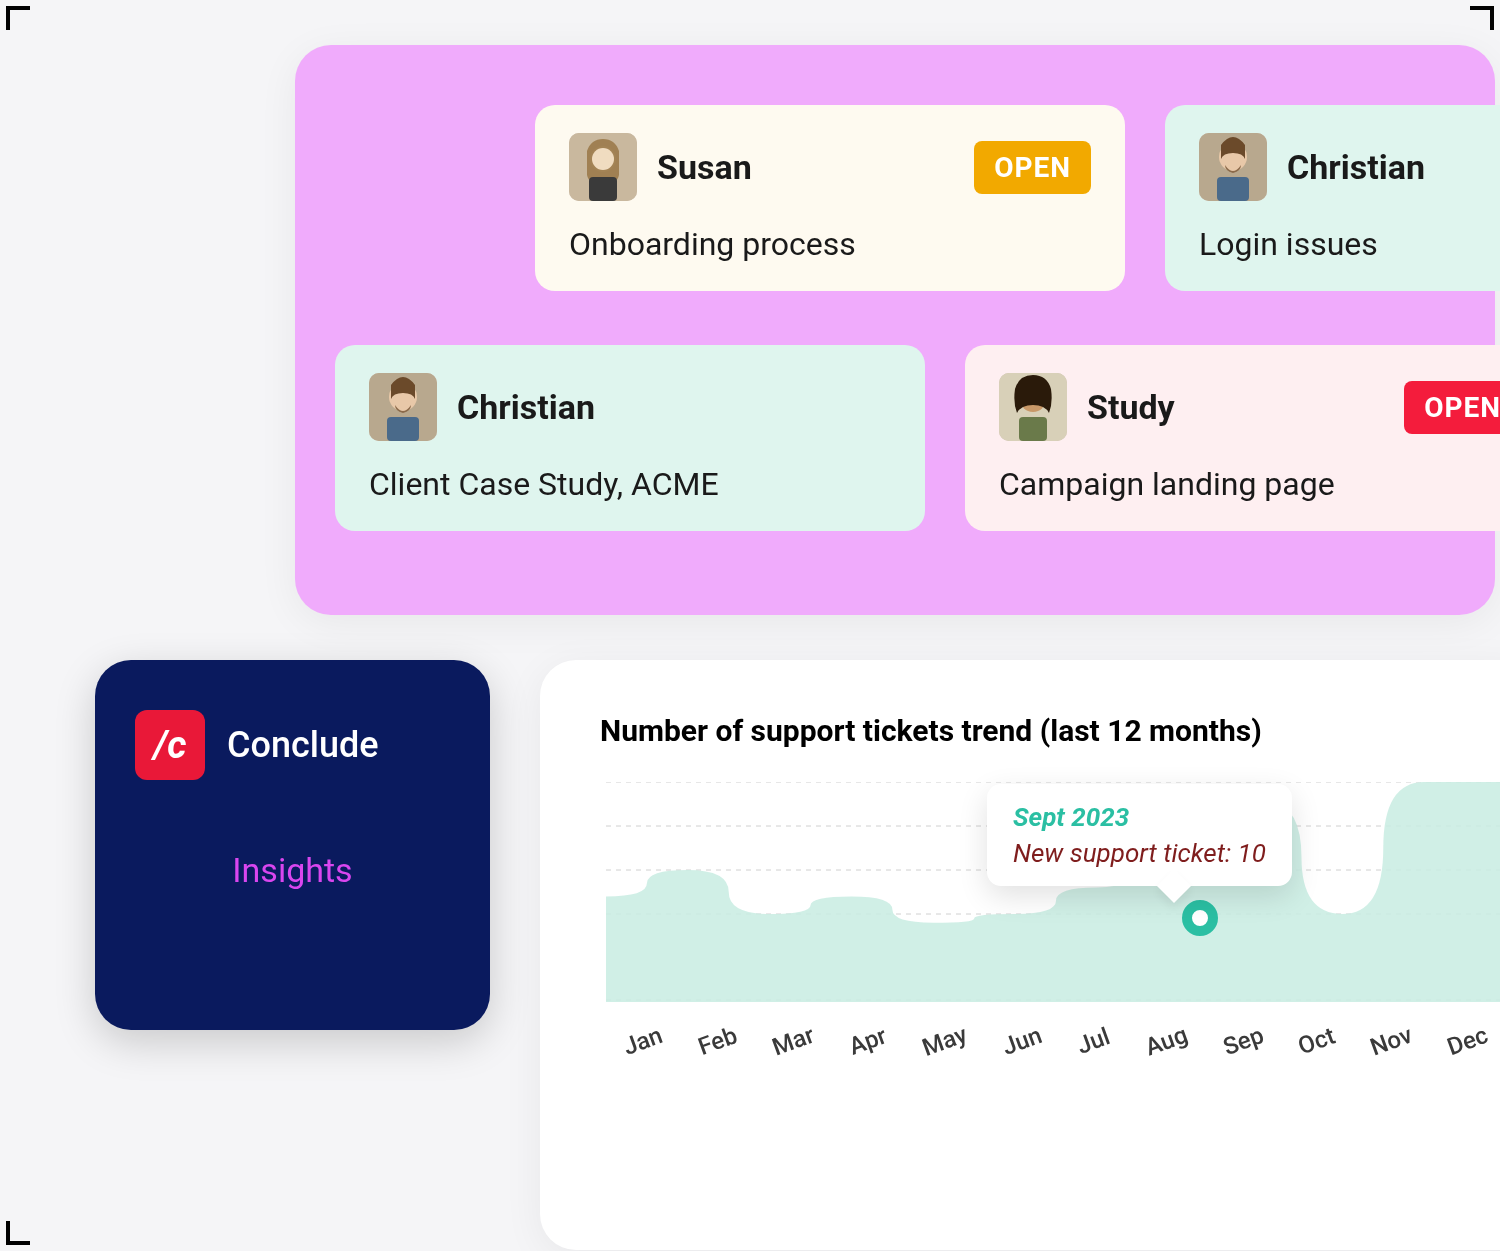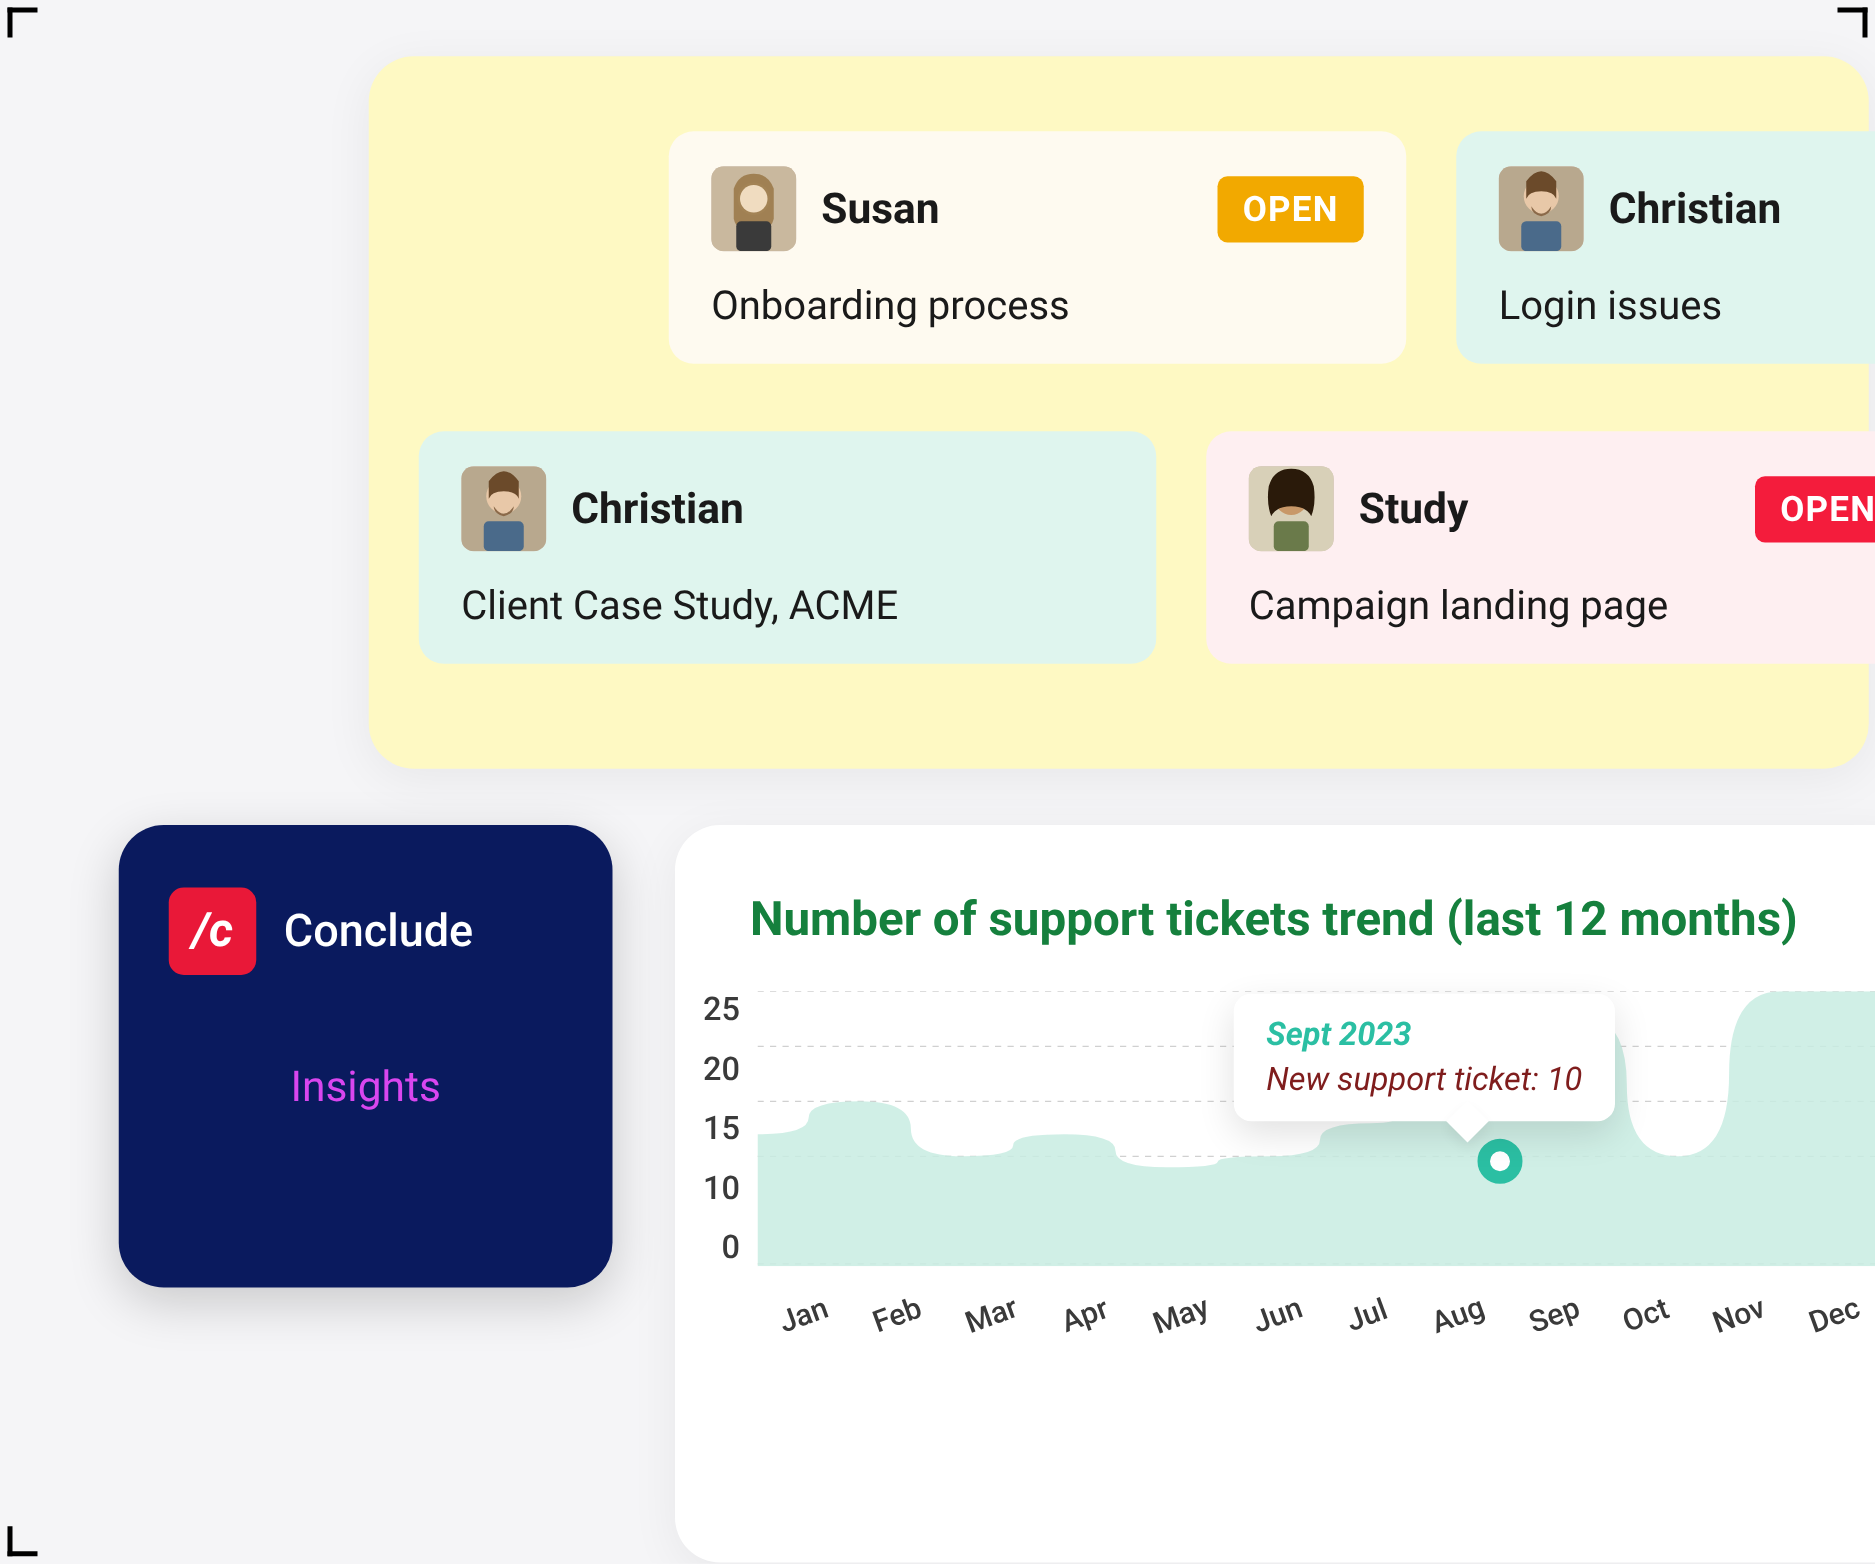--- a/index.html
+++ b/index.html
@@ -14,21 +14,21 @@
       height: 1251px;
       overflow: hidden;
       position: relative;
     }
     .tickets-panel {
       position: absolute;
       top: 45px;
       left: 295px;
       width: 1200px;
       height: 570px;
-      background: #fef9c3;
+      background: #f0abfc;
       border-radius: 36px;
       box-shadow: 0 8px 40px rgba(0,0,0,0.06);
       padding: 60px 68px;
     }
     .ticket-card {
       position: absolute;
       border-radius: 20px;
       padding: 28px 34px;
     }
     .ticket-header {
@@ -140,23 +140,23 @@
       top: 660px;
       left: 540px;
       width: 1000px;
       height: 590px;
       background: #fff;
       border-radius: 36px;
       padding: 50px 60px 90px 60px;
       box-shadow: 0 8px 40px rgba(0,0,0,0.06);
     }
     .chart-title {
-      font-size: 38px;
-      font-weight: 700;
-      color: #15803d;
+      font-size: 30px;
+      font-weight: 700;
+      color: #000000;
       line-height: 1.4;
     }
     .chart-area {
       position: relative;
       margin-top: 30px;
       height: 280px;
     }
     .y-axis {
       position: absolute;
       left: -50px;
@@ -330,27 +330,20 @@
   <div class="sidebar-brand">
     <div class="sidebar-logo">/c</div>
     <div class="sidebar-title">Conclude</div>
   </div>
   <div class="sidebar-item">Insights</div>
 </div>
 
 <div class="chart-panel">
   <div class="chart-title">Number of support tickets trend (last 12 months)</div>
   <div class="chart-area">
-    <div class="y-axis">
-      <div class="y-tick">25</div>
-      <div class="y-tick">20</div>
-      <div class="y-tick">15</div>
-      <div class="y-tick">10</div>
-      <div class="y-tick">0</div>
-    </div>
     <svg class="chart-plot" viewBox="0 0 900 220" preserveAspectRatio="none">
       <line x1="0" y1="0" x2="900" y2="0" stroke="#d0d0d0" stroke-width="1" stroke-dasharray="5 5"></line>
       <line x1="0" y1="44" x2="900" y2="44" stroke="#d0d0d0" stroke-width="1" stroke-dasharray="5 5"></line>
       <line x1="0" y1="88" x2="900" y2="88" stroke="#d0d0d0" stroke-width="1" stroke-dasharray="5 5"></line>
       <line x1="0" y1="132" x2="900" y2="132" stroke="#d0d0d0" stroke-width="1" stroke-dasharray="5 5"></line>
       <line x1="0" y1="218" x2="900" y2="218" stroke="#d0d0d0" stroke-width="1" stroke-dasharray="5 5"></line>
       <path id="area-path" fill="#c8ece2" fill-opacity="0.85" d="M 0 114.4 Q 40.90909090909091 114.4 40.90909090909091 101.2 Q 40.90909090909091 88 81.81818181818181 88 Q 122.72727272727272 88 122.72727272727272 110 Q 122.72727272727272 132 163.63636363636363 132 Q 204.54545454545453 132 204.54545454545453 123.2 Q 204.54545454545453 114.4 245.45454545454544 114.4 Q 286.3636363636364 114.4 286.3636363636364 127.60000000000001 Q 286.3636363636364 140.8 327.27272727272725 140.8 Q 368.18181818181813 140.8 368.18181818181813 136.4 Q 368.18181818181813 132 409.09090909090907 132 Q 450 132 450 118.8 Q 450 105.6 490.9090909090909 105.6 Q 531.8181818181818 105.6 531.8181818181818 74.8 Q 531.8181818181818 44 572.7272727272727 44 Q 613.6363636363636 44 613.6363636363636 30.799999999999997 Q 613.6363636363636 17.599999999999994 654.5454545454545 17.599999999999994 Q 695.4545454545454 17.599999999999994 695.4545454545454 74.8 Q 695.4545454545454 132 736.3636363636363 132 Q 777.2727272727273 132 777.2727272727273 66 Q 777.2727272727273 0 818.1818181818181 0 Q 859.090909090909 0 859.090909090909 0 Q 859.090909090909 0 900 0 L 900 220 L 0 220 Z"></path>
       <path id="line-path" fill="none" stroke="#2bbfa3" stroke-width="0" d="M 0 114.4 Q 40.90909090909091 114.4 40.90909090909091 101.2 Q 40.90909090909091 88 81.81818181818181 88 Q 122.72727272727272 88 122.72727272727272 110 Q 122.72727272727272 132 163.63636363636363 132 Q 204.54545454545453 132 204.54545454545453 123.2 Q 204.54545454545453 114.4 245.45454545454544 114.4 Q 286.3636363636364 114.4 286.3636363636364 127.60000000000001 Q 286.3636363636364 140.8 327.27272727272725 140.8 Q 368.18181818181813 140.8 368.18181818181813 136.4 Q 368.18181818181813 132 409.09090909090907 132 Q 450 132 450 118.8 Q 450 105.6 490.9090909090909 105.6 Q 531.8181818181818 105.6 531.8181818181818 74.8 Q 531.8181818181818 44 572.7272727272727 44 Q 613.6363636363636 44 613.6363636363636 30.799999999999997 Q 613.6363636363636 17.599999999999994 654.5454545454545 17.599999999999994 Q 695.4545454545454 17.599999999999994 695.4545454545454 74.8 Q 695.4545454545454 132 736.3636363636363 132 Q 777.2727272727273 132 777.2727272727273 66 Q 777.2727272727273 0 818.1818181818181 0 Q 859.090909090909 0 859.090909090909 0 Q 859.090909090909 0 900 0"></path>
     </svg>
     <div class="data-point"></div>

